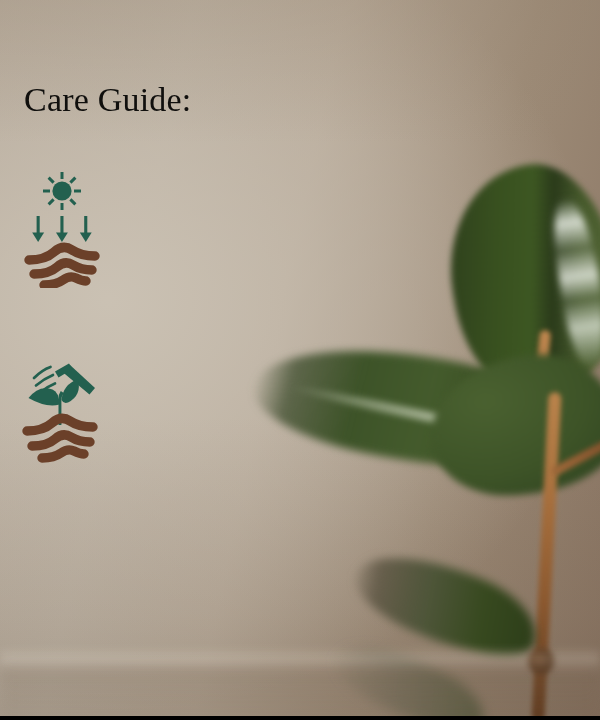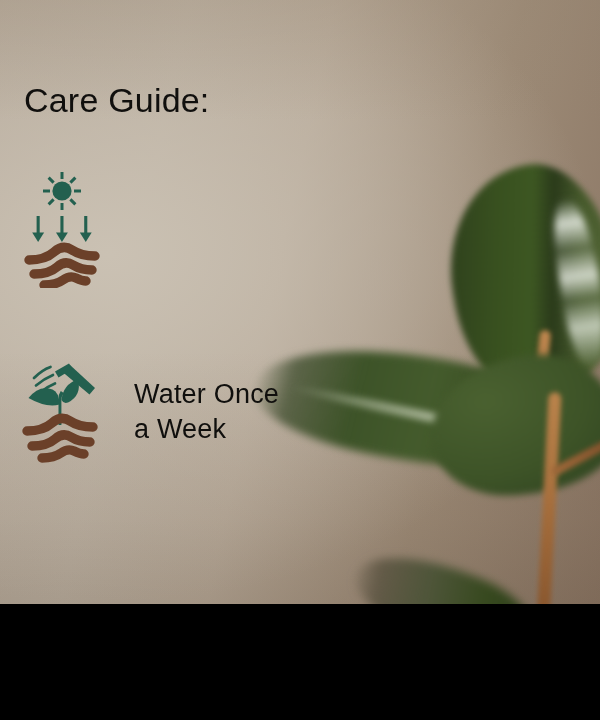--- a/index.html
+++ b/index.html
@@ -7,23 +7,24 @@
     padding: 0;
     background: #000;
   }
   body {
     font-family: "Liberation Sans", sans-serif;
   }
 
   .screen {
     position: relative;
     width: 600px;
-    height: 604px;
+    height: 716px;
     overflow: hidden;
     background: #84cc16;
+    font-family: Liberation Serif, serif;
   }
 
   
   .bg-base {
     position: absolute;
     inset: 0;
     background:
       radial-gradient(120% 85% at 18% 42%, rgba(203,194,180,0.95) 0%, rgba(197,187,173,0.55) 34%, rgba(170,156,138,0.0) 68%),
       linear-gradient(102deg, #b6aa9b 0%, #bdb2a3 26%, #b8aa99 46%, #9d8b77 72%, #8a7563 100%);
   }
@@ -305,18 +306,16 @@
           <path d="M36.5 67 L36.5 41 Q 36.5 36 38.8 33 L41.6 35 Q 39.4 38.4 39.4 42.5 L39.4 67 Z"></path>
           <path d="M37.5 46.5 Q 24 50 6.5 40 Q 17 26.5 30.5 31.5 Q 37 34 37.5 46.5 Z"></path>
           <path d="M39.5 42 Q 41 26.5 56 21 Q 60 37.5 46 44.5 Q 41.5 46 39.5 42 Z"></path>
         </g>
         <g fill="none" stroke="#6b4029" stroke-width="9.4" stroke-linecap="round">
           <path d="M5 73 Q 21 73 30 65 Q 39 57 48 63 Q 57 69 71 69"></path>
           <path d="M10 88 Q 25 88 33 81 Q 41 74 49 79 Q 57 84 68 84"></path>
           <path d="M20 100 Q 32 100 39 95 Q 46 90 52 93 Q 58 96 62 96"></path>
         </g>
       </svg>
-      <div class="care-label">Water Once
-a Week</div>
     </div>
 
   </div>
 </div>
 
 </body></html>

